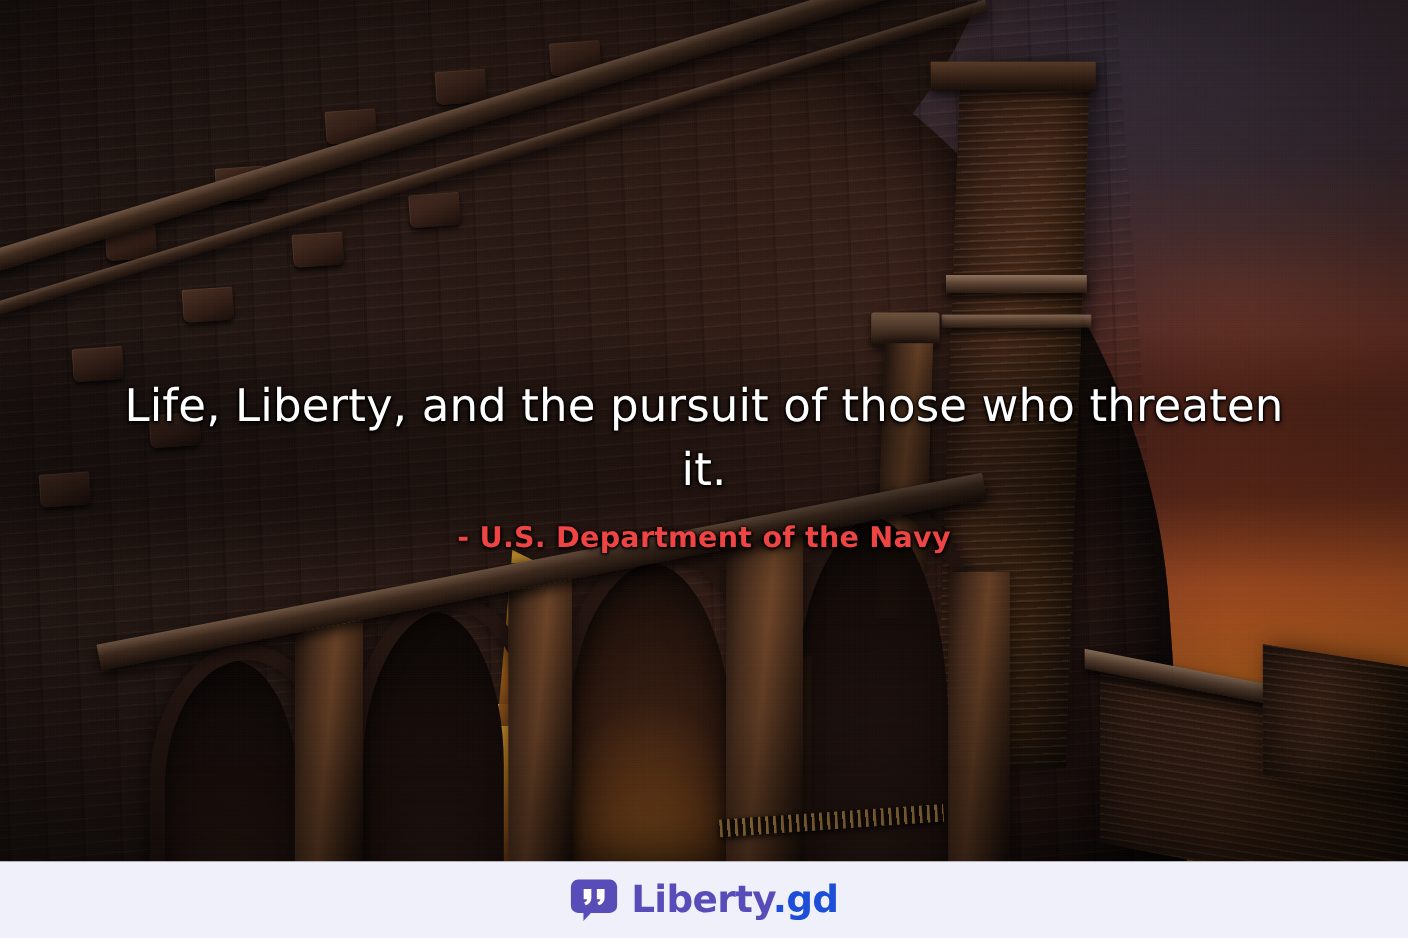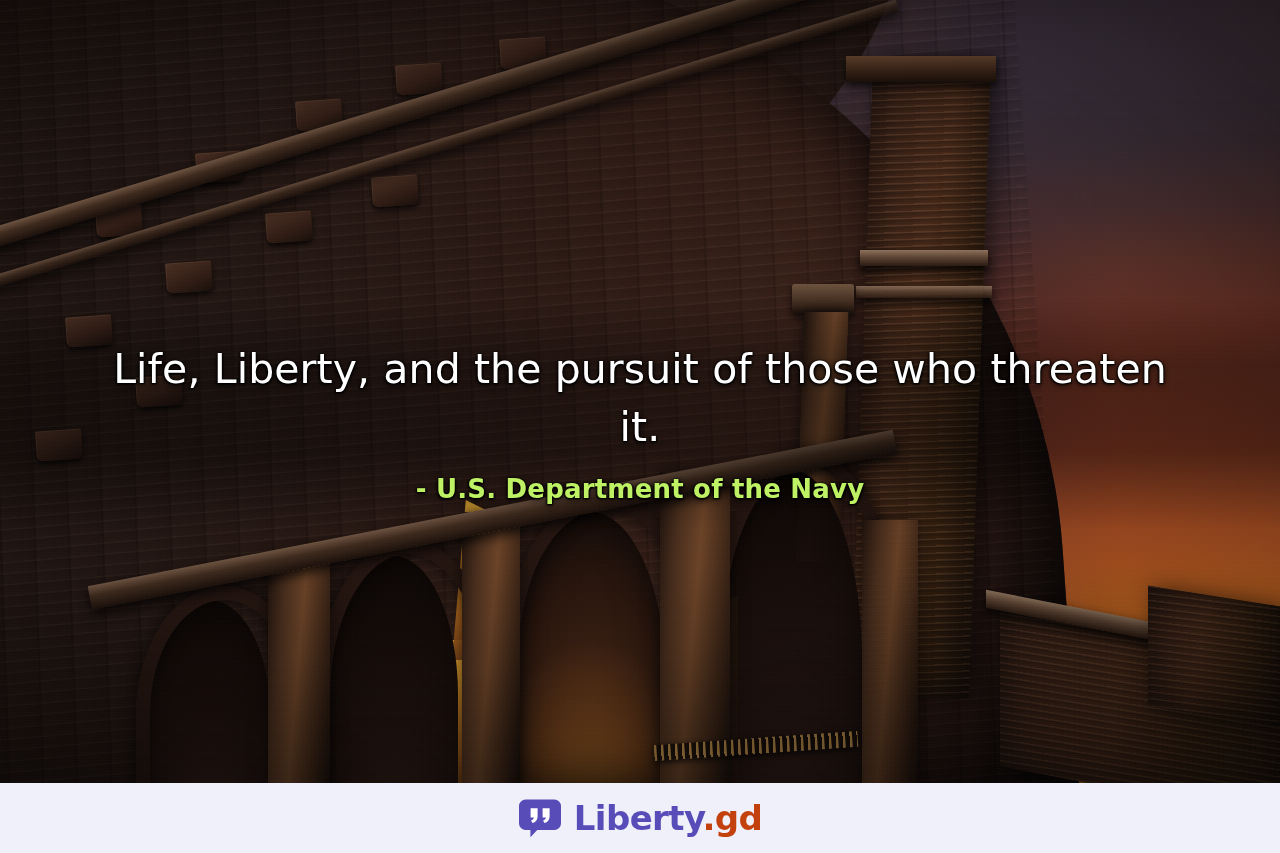--- a/index.html
+++ b/index.html
@@ -248,21 +248,21 @@
     letter-spacing: .1px;
     text-shadow:
       0 0 2px rgba(0,0,0,.95),
       1px 1px 2px rgba(0,0,0,.9),
       -1px 1px 2px rgba(0,0,0,.85),
       0 2px 6px rgba(0,0,0,.75);
     white-space: pre-line;
   }
   .quote-author {
     margin: 18px 0 0 0;
-    color: #bef264;
+    color: #ef4444;
     font-family: "DejaVu Sans", "Liberation Sans", sans-serif;
     font-size: 26px;
     font-weight: 700;
     letter-spacing: .2px;
     text-shadow:
       0 0 2px rgba(0,0,0,.95),
       1px 1px 2px rgba(0,0,0,.95),
       -1px 1px 2px rgba(0,0,0,.85),
       0 2px 7px rgba(0,0,0,.8);
     text-align: center;
@@ -291,21 +291,21 @@
   }
   .brand-wordmark {
     font-family: "DejaVu Sans", "Liberation Sans", sans-serif;
     font-size: 34px;
     font-weight: 700;
     letter-spacing: -0.6px;
     line-height: 1;
     white-space: nowrap;
   }
   .brand-name { color: #584cb8; }
-  .brand-tld  { color: #c2410c; }
+  .brand-tld  { color: #1d4ed8; }
 </style>
 </head>
 <body>
 
 <div class="quote-card">
 
   <div class="photo">
     <div class="sky"></div>
     <div class="sky-haze"></div>
     <div class="cloud-bands"></div>

